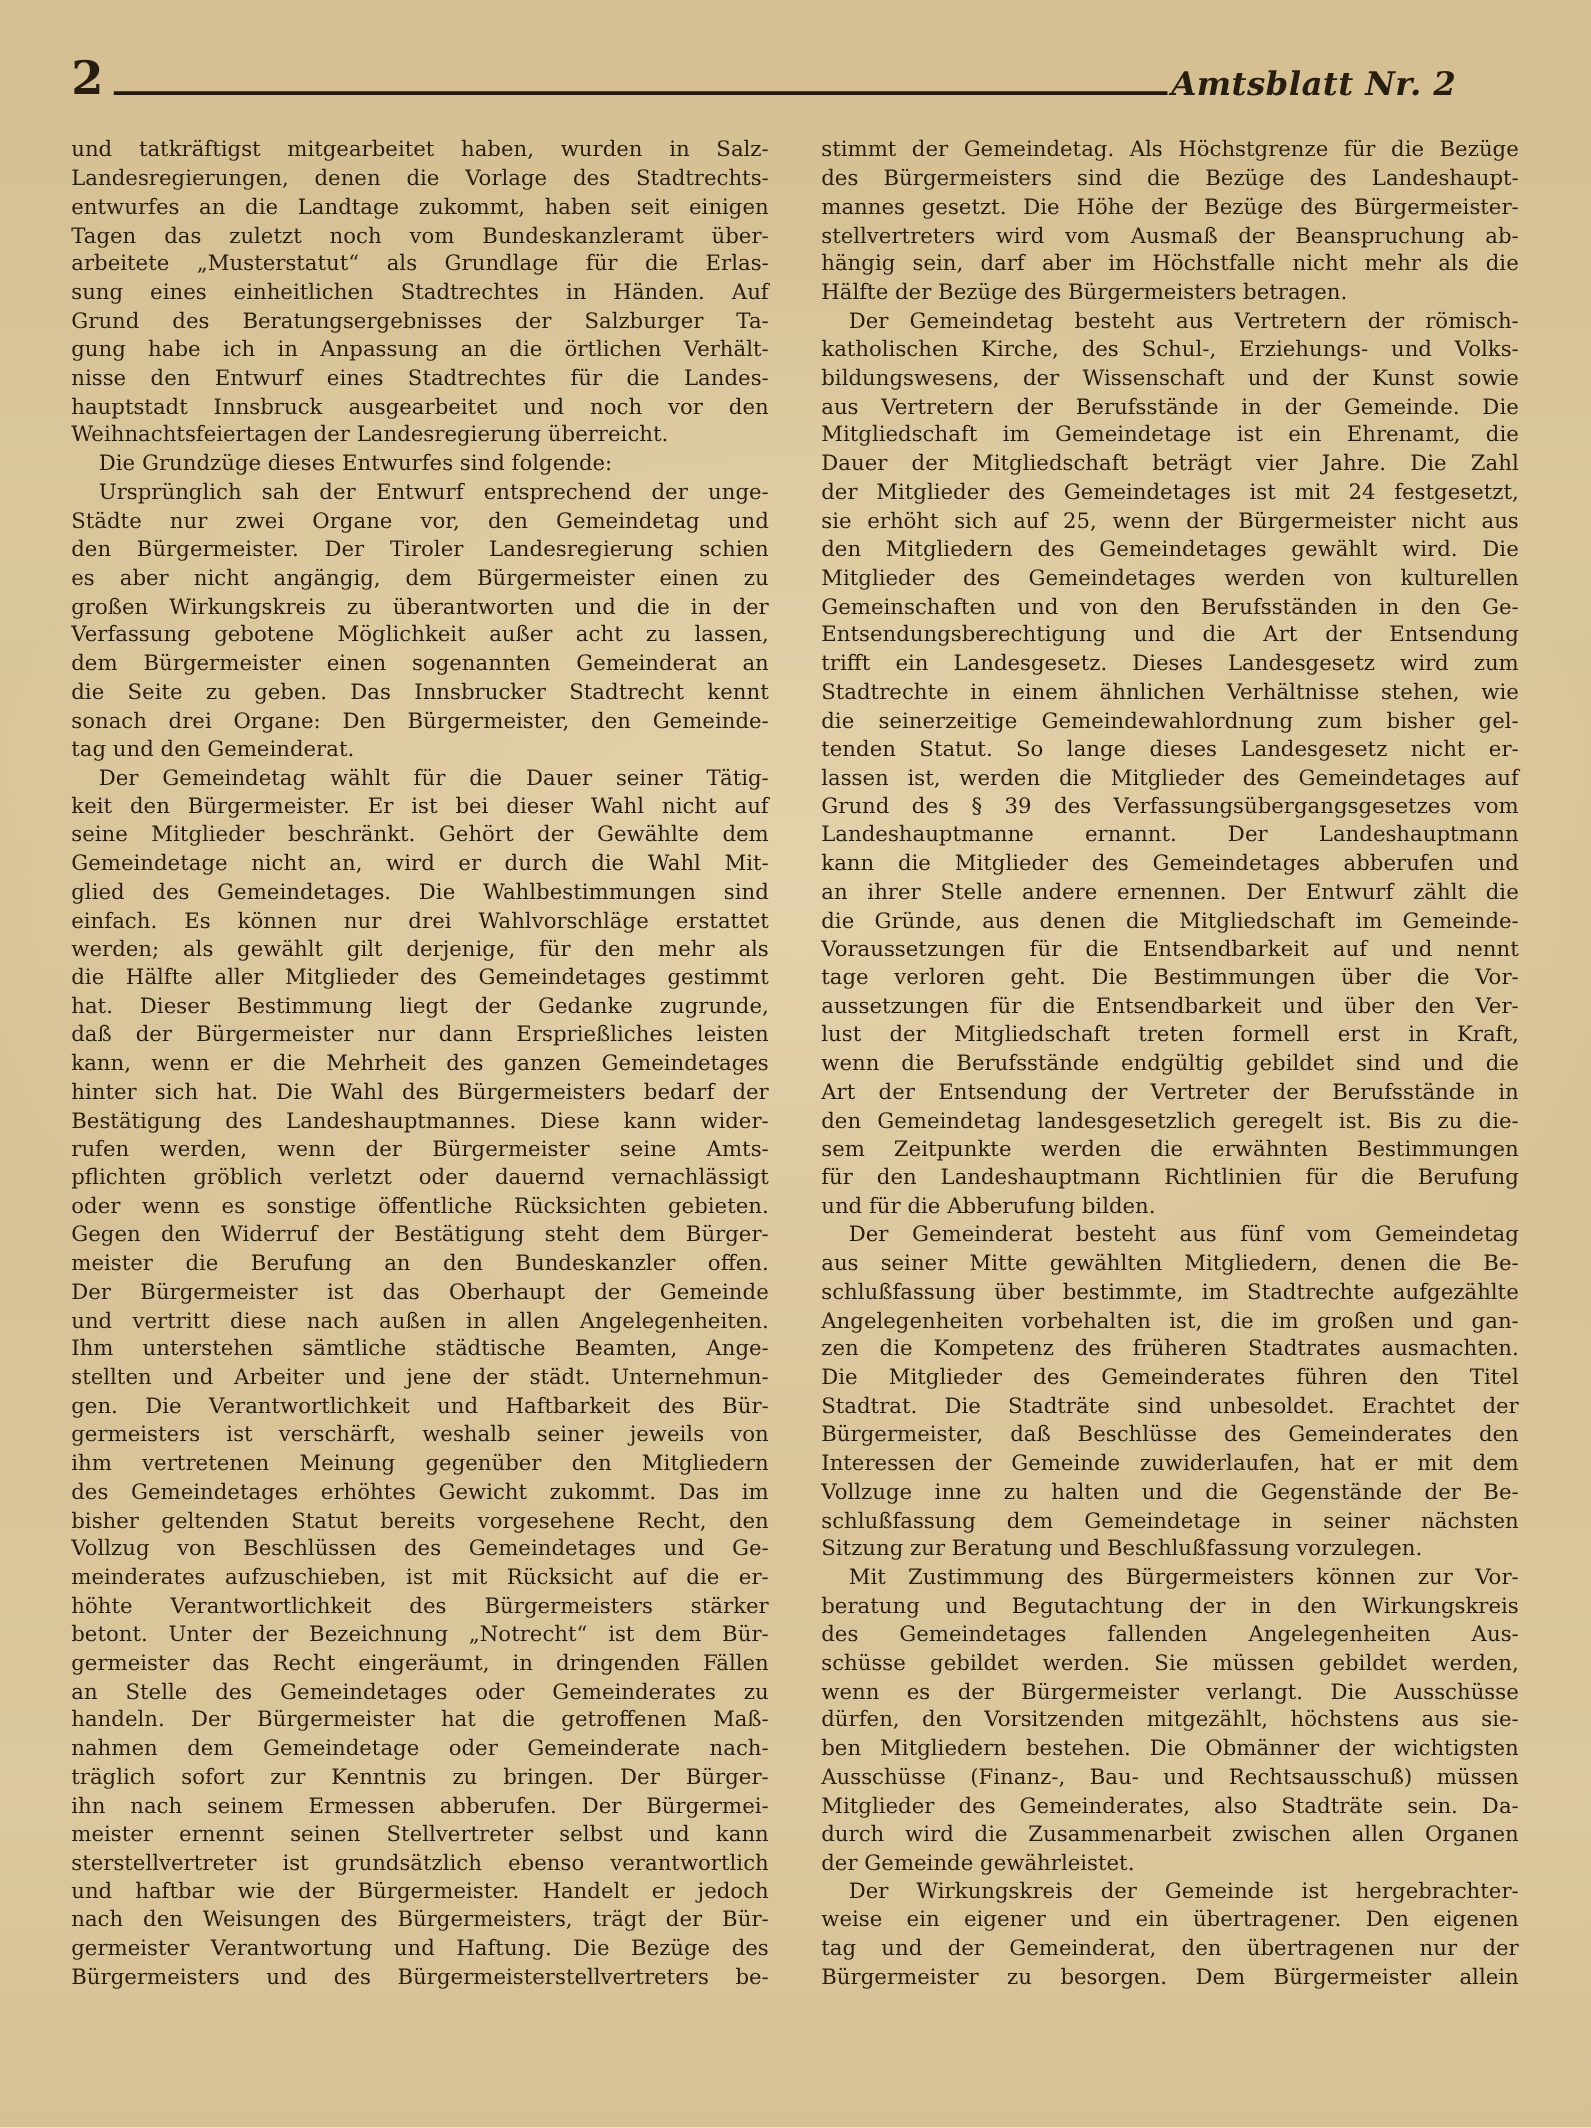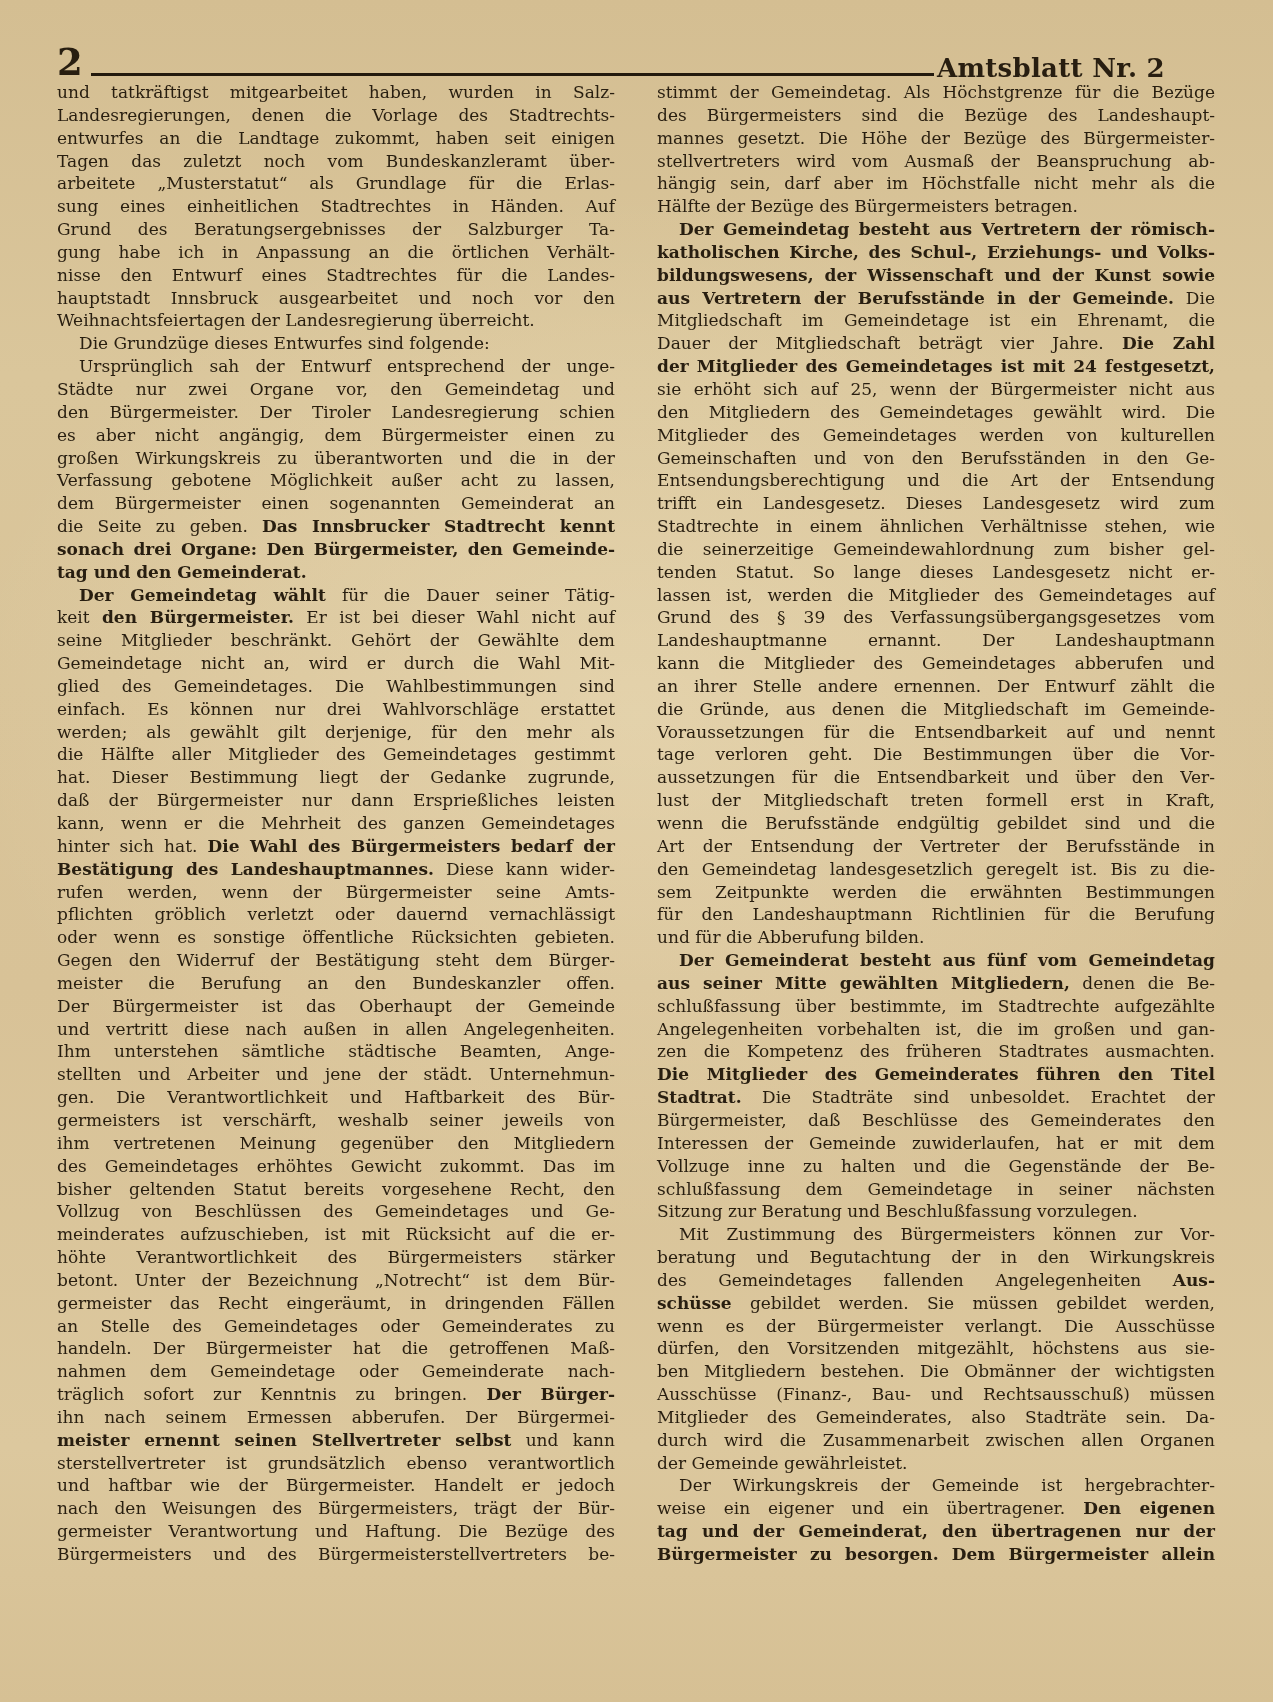--- a/index.html
+++ b/index.html
@@ -9,27 +9,27 @@
       radial-gradient(ellipse 900px 700px at 50% 42%, rgba(255,246,218,.28), rgba(255,246,218,0) 75%),
       linear-gradient(180deg,#d4be92 0%,#dac69b 22%,#d8c297 58%,#dcc89e 85%,#d6c094 100%);
     font-family:"DejaVu Serif","Liberation Serif",serif;
     color:#281e10;
     -webkit-font-smoothing:antialiased;
   }
   .page{padding:44px 58px 0 57px;box-sizing:border-box;}
   .hdr{display:flex;align-items:flex-end;}
   .pagenum{font-size:37px;font-weight:bold;line-height:1;letter-spacing:1px;}
   .rule{flex:1;height:0;border-bottom:3px solid #231a0d;margin:0 3px 5px 7px;}
-  .issue{font-size:26px;font-weight:bold;line-height:1;margin-right:50px;letter-spacing:.3px;white-space:nowrap;}
-  .columns{display:flex;gap:42px;}
+  .issue{font-size:26px;font-weight:bold;line-height:1;margin-right:50px;letter-spacing:.3px;white-space:nowrap;font-style:italic;}
+  .columns{display:flex;gap:42px;margin-top:28px;}
   .col{flex:1;min-width:0;font-size:17px;line-height:22.85px;}
   .line{text-align:justify;text-align-last:justify;-moz-text-align-last:justify;white-space:normal;}
   .line.end{text-align-last:left;-moz-text-align-last:left;}
   .line.ind{text-indent:22px;}
-  .b{font-weight:bold;}
+  .b{font-weight:normal;}
 </style>
 </head>
 <body>
 
 <div class="page">
   <header class="hdr">
     <span class="pagenum">2</span>
     <span class="rule"></span>
     <span class="issue">Amtsblatt Nr. 2</span>
   </header>

